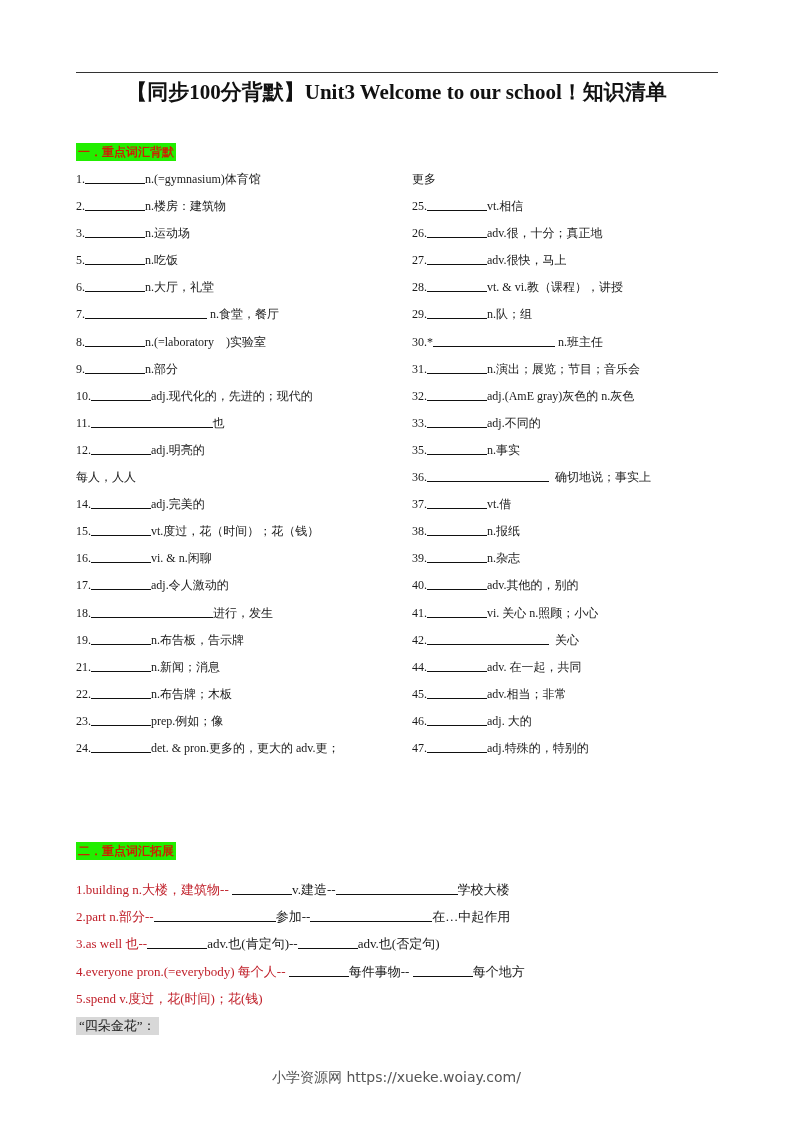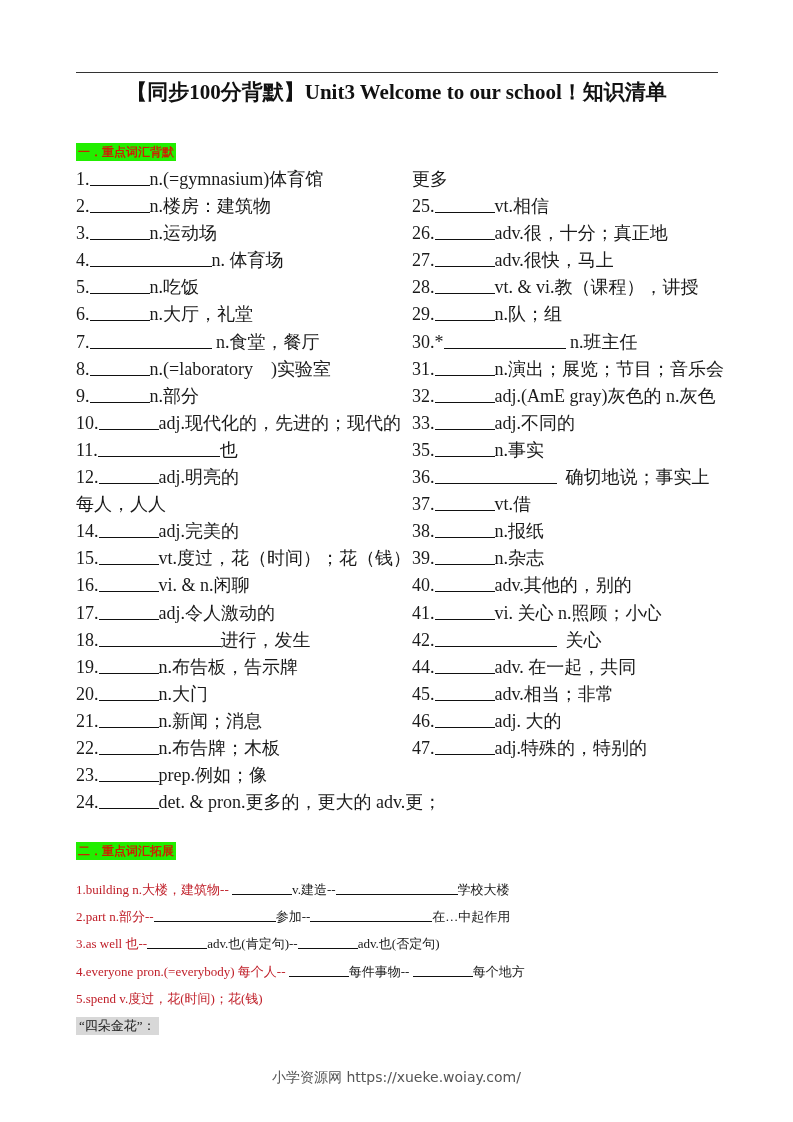--- a/index.html
+++ b/index.html
@@ -18,21 +18,21 @@
   }
   .section-head {
     position: absolute; left: 76px; height: 18px; line-height: 18px;
     background: #22ee00; color: #cc2200; font-family: "DejaVu Sans", sans-serif;
     font-size: 12px; font-weight: bold; padding: 0 2px;
   }
   .col { position: absolute; top: 166px; }
   .col-left { left: 76px; width: 320px; }
   .col-right { left: 412px; width: 310px; }
   .vline {
-    height: 27.1px; line-height: 27px; font-size: 18px; white-space: nowrap;
+    height: 27.1px; line-height: 27px; font-size: 12px; white-space: nowrap;
   }
   .blank {
     display: inline-block; border-bottom: 1px solid #111; height: 15px; vertical-align: baseline;
     position: relative; top: 1px;
   }
   .b-short { width: 60px; }
   .b-long { width: 122px; }
   .ext { position: absolute; left: 76px; top: 876px; width: 650px; }
   .eline { height: 27.2px; line-height: 27px; font-size: 13px; white-space: nowrap; }
   .red { color: #c0202a; }
@@ -50,37 +50,35 @@
 
 <div class="top-rule"></div>
 <div class="page-title">【同步100分背默】Unit3 Welcome to our school！知识清单</div>
 
 <div class="section-head" style="top:143px;">一．重点词汇背默</div>
 
 <div class="col col-left" id="col-left">
     <div class="vline"><span>1.</span><span class="blank b-short"></span><span style="white-space: pre;">n.(=gymnasium)体育馆</span></div>
     <div class="vline"><span>2.</span><span class="blank b-short"></span><span style="white-space: pre;">n.楼房：建筑物</span></div>
     <div class="vline"><span>3.</span><span class="blank b-short"></span><span style="white-space: pre;">n.运动场</span></div>
-    <div class="vline"><span>4.</span><span class="blank b-long"></span><span style="white-space: pre;">n. 体育场</span></div>
     <div class="vline"><span>5.</span><span class="blank b-short"></span><span style="white-space: pre;">n.吃饭</span></div>
     <div class="vline"><span>6.</span><span class="blank b-short"></span><span style="white-space: pre;">n.大厅，礼堂</span></div>
     <div class="vline"><span>7.</span><span class="blank b-long"></span><span style="white-space: pre;"> n.食堂，餐厅</span></div>
     <div class="vline"><span>8.</span><span class="blank b-short"></span><span style="white-space: pre;">n.(=laboratory　)实验室</span></div>
     <div class="vline"><span>9.</span><span class="blank b-short"></span><span style="white-space: pre;">n.部分</span></div>
     <div class="vline"><span>10.</span><span class="blank b-short"></span><span style="white-space: pre;">adj.现代化的，先进的；现代的</span></div>
     <div class="vline"><span>11.</span><span class="blank b-long"></span><span style="white-space: pre;">也</span></div>
     <div class="vline"><span>12.</span><span class="blank b-short"></span><span style="white-space: pre;">adj.明亮的</span></div>
     <div class="vline"><span style="white-space: pre;">每人，人人</span></div>
     <div class="vline"><span>14.</span><span class="blank b-short"></span><span style="white-space: pre;">adj.完美的</span></div>
     <div class="vline"><span>15.</span><span class="blank b-short"></span><span style="white-space: pre;">vt.度过，花（时间）；花（钱）</span></div>
     <div class="vline"><span>16.</span><span class="blank b-short"></span><span style="white-space: pre;">vi. &amp; n.闲聊</span></div>
     <div class="vline"><span>17.</span><span class="blank b-short"></span><span style="white-space: pre;">adj.令人激动的</span></div>
     <div class="vline"><span>18.</span><span class="blank b-long"></span><span style="white-space: pre;">进行，发生</span></div>
     <div class="vline"><span>19.</span><span class="blank b-short"></span><span style="white-space: pre;">n.布告板，告示牌</span></div>
-    <div class="vline"><span>20.</span><span class="blank b-short"></span><span style="white-space: pre;">n.大门</span></div>
     <div class="vline"><span>21.</span><span class="blank b-short"></span><span style="white-space: pre;">n.新闻；消息</span></div>
     <div class="vline"><span>22.</span><span class="blank b-short"></span><span style="white-space: pre;">n.布告牌；木板</span></div>
     <div class="vline"><span>23.</span><span class="blank b-short"></span><span style="white-space: pre;">prep.例如；像</span></div>
     <div class="vline"><span>24.</span><span class="blank b-short"></span><span style="white-space: pre;">det. &amp; pron.更多的，更大的 adv.更；</span></div>
   </div>
 <div class="col col-right" id="col-right">
     <div class="vline"><span style="white-space: pre;">更多</span></div>
     <div class="vline"><span>25.</span><span class="blank b-short"></span><span style="white-space: pre;">vt.相信</span></div>
     <div class="vline"><span>26.</span><span class="blank b-short"></span><span style="white-space: pre;">adv.很，十分；真正地</span></div>
     <div class="vline"><span>27.</span><span class="blank b-short"></span><span style="white-space: pre;">adv.很快，马上</span></div>

